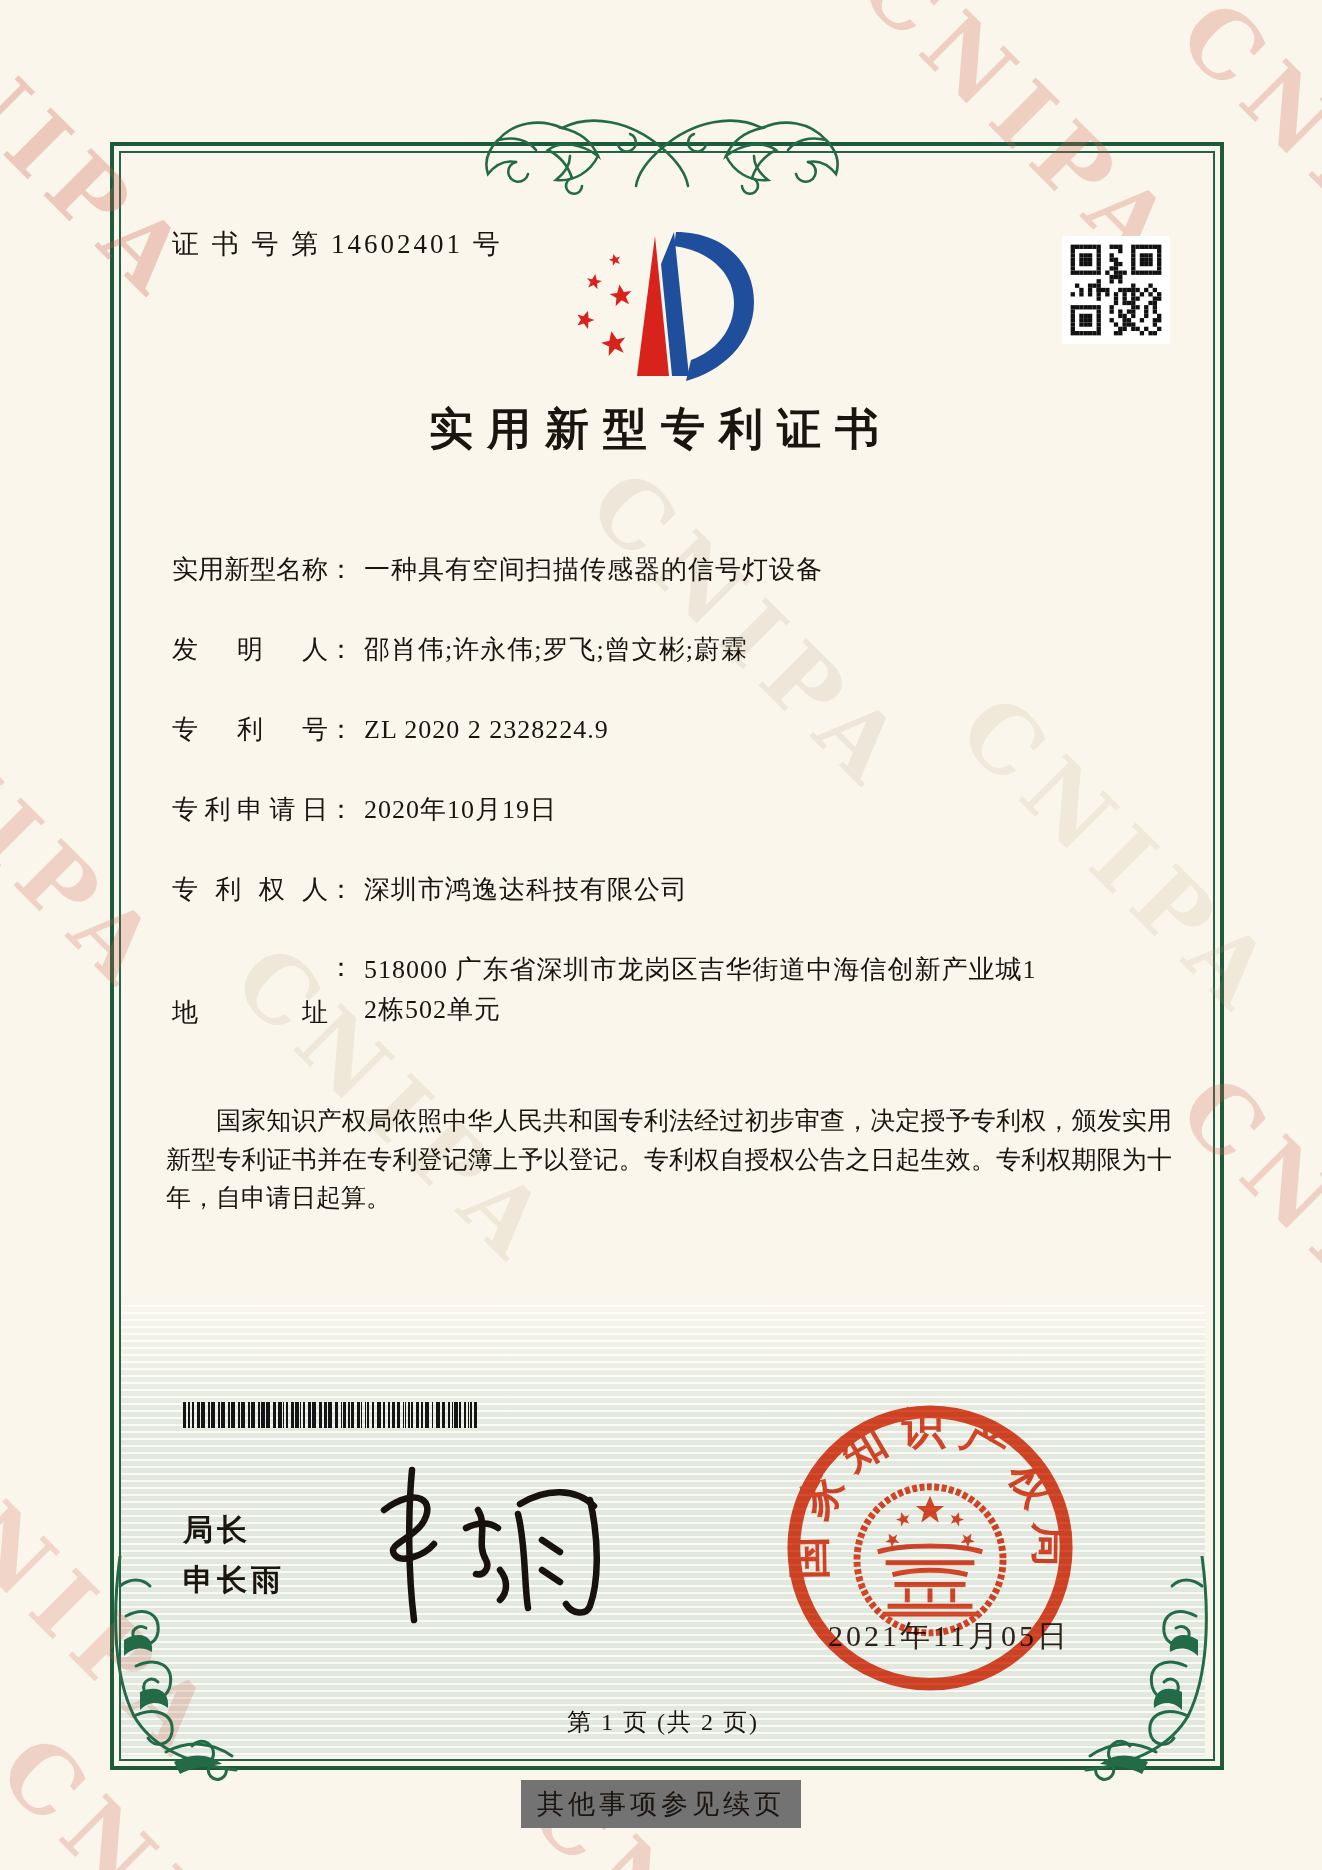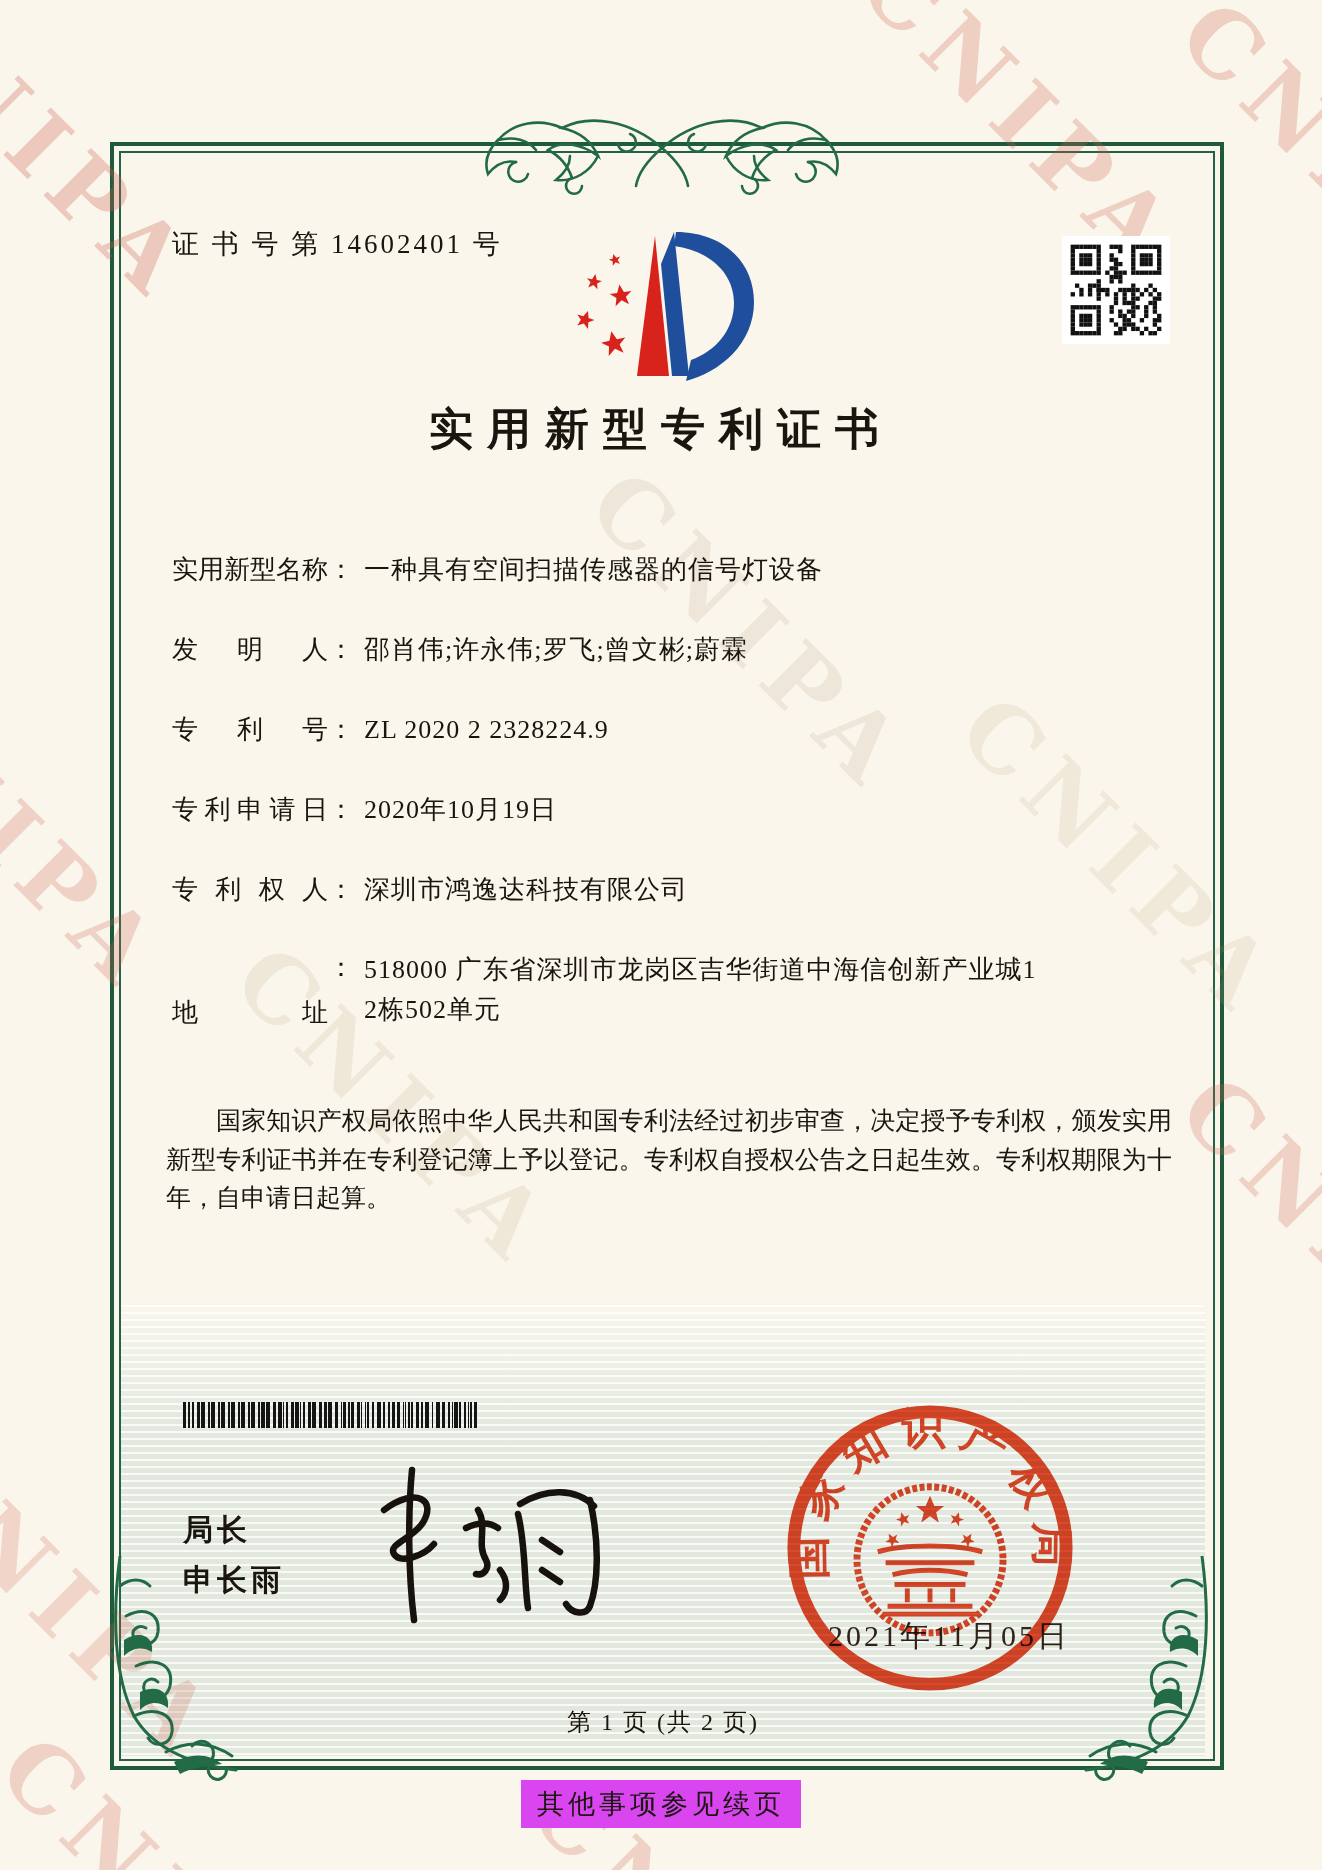--- a/index.html
+++ b/index.html
@@ -59,21 +59,21 @@
   .director-name{position:absolute;left:183px;top:1560px;font-size:30px;letter-spacing:4px;
         font-family:"Liberation Sans","DejaVu Sans",sans-serif;font-weight:600;z-index:5;}
   .signature{position:absolute;left:350px;top:1452px;z-index:5;}
   .seal{position:absolute;left:782px;top:1400px;z-index:6;mix-blend-mode:multiply;}
   .seal-date{position:absolute;left:828px;top:1616px;font-size:30px;letter-spacing:3px;color:#33241a;
              z-index:7;mix-blend-mode:multiply;white-space:nowrap;}
   .pageinfo{position:absolute;left:110px;top:1706px;width:1106px;text-align:center;font-size:24px;
             letter-spacing:2px;z-index:5;}
   .continuation{position:absolute;left:0;top:1780px;width:1322px;text-align:center;font-size:27px;
                 letter-spacing:4px;z-index:5;}
-  .continuation span{background:#d946ef;padding:6px 16px;display:inline-block;}
+  .continuation span{background:#737373;padding:6px 16px;display:inline-block;}
 
   
   .orn{position:absolute;z-index:8;pointer-events:none;}
   .orn-top{left:470px;top:106px;}
   .orn-bl{left:96px;top:1556px;}
   .orn-br{left:1066px;top:1556px;}
 </style>
 </head>
 <body>
 

